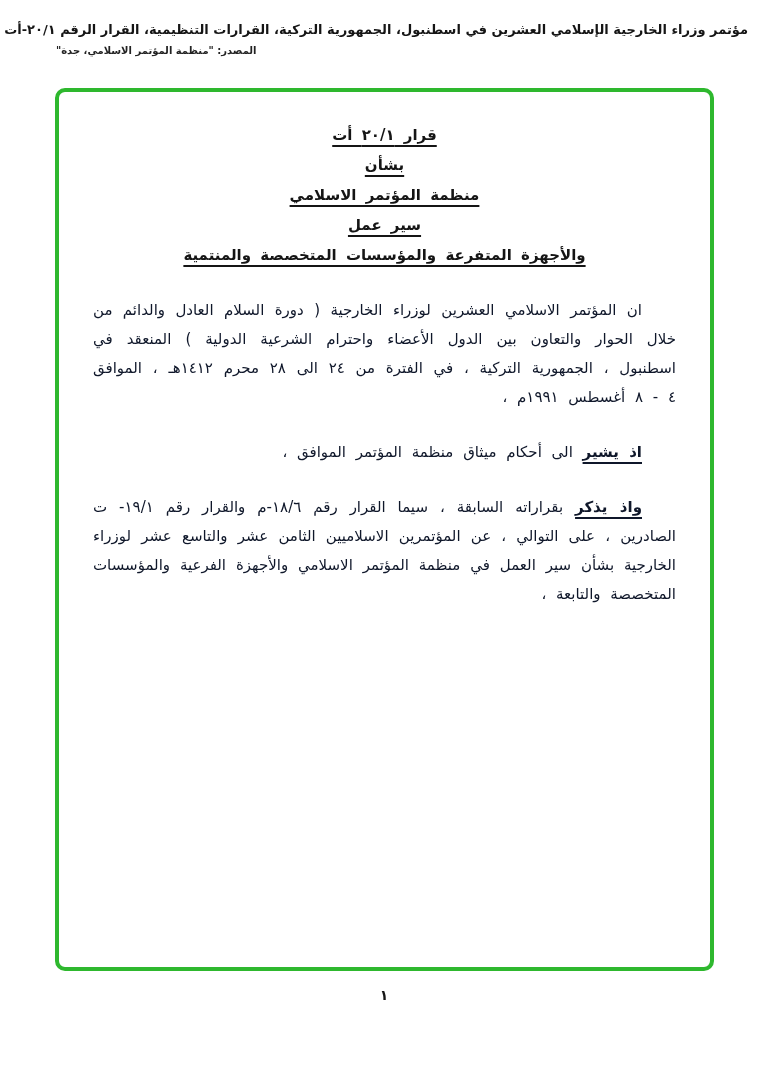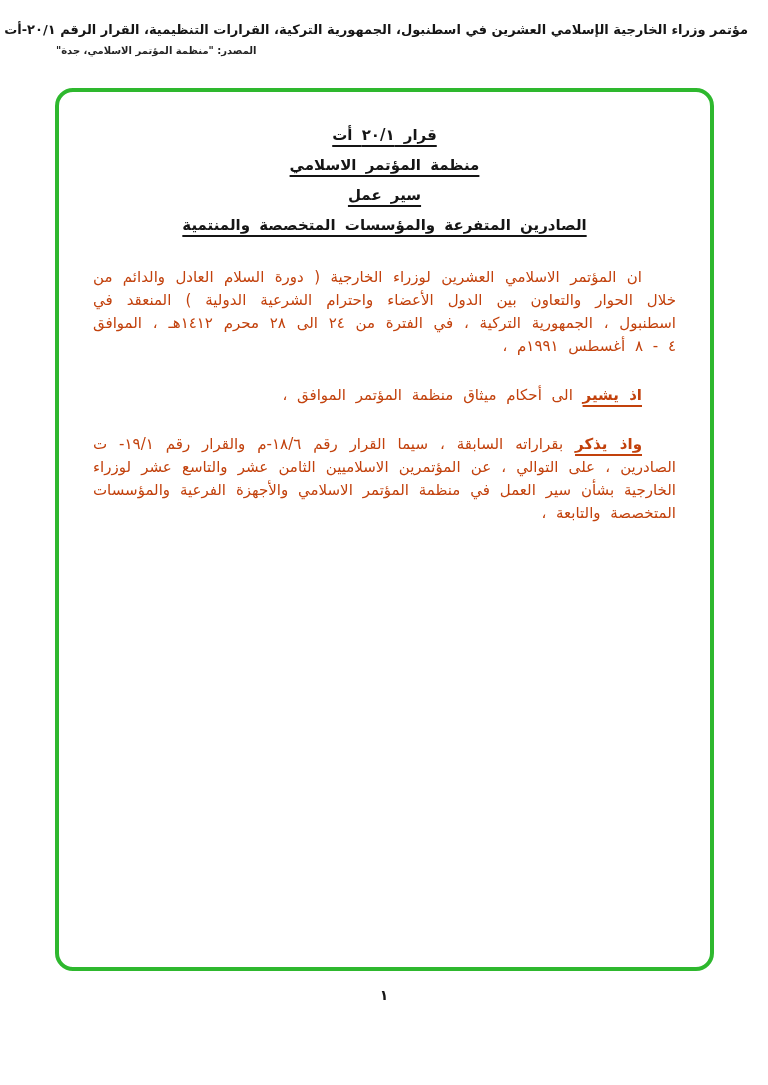--- a/index.html
+++ b/index.html
@@ -33,21 +33,21 @@
     text-align:left;
     padding-left:36px;
     color:#222;
   }
   
   .content-frame{
     position:absolute;
     left:55px;right:54px;
     top:88px;bottom:38px;
     border:4px solid #2eb82e;
-    border-radius:18px;
+    border-radius:10px;
     padding:24px 34px 10px 34px;
     box-sizing:border-box;
     direction:rtl;
     overflow:hidden;
   }
   
   .headings{margin-top:4px;}
   .heading-line{
     text-align:center;
     font-weight:bold;
@@ -56,25 +56,25 @@
     text-decoration:underline;
     text-underline-offset:5px;
     text-decoration-thickness:1.5px;
     word-spacing:4px;
   }
   
   .paragraphs{margin-top:26px;}
   .para{
     margin:0 0 26px 0;
     font-size:15px;
-    line-height:23px;
+    line-height:29px;
     text-align:justify;
     text-indent:34px;
     word-spacing:5px;
-    color:#c2410c;
+    color:#0f172a;
   }
   .para .lead{
     font-weight:bold;
     text-decoration:underline;
     text-underline-offset:5px;
     text-decoration-thickness:1.5px;
   }
   
   .page-number{
     position:absolute;
@@ -91,26 +91,27 @@
 
   <div class="top-header">
     <div class="header-title">مؤتمر وزراء الخارجية الإسلامي العشرين في اسطنبول، الجمهورية التركية، القرارات التنظيمية، القرار الرقم ٢٠/١-أت</div>
     <div class="header-source">المصدر:  "منظمة المؤتمر الاسلامي، جدة"</div>
   </div>
 
   <div class="content-frame" style="border-color: rgb(46, 184, 46);">
     <div class="headings" id="headings">
   <div class="heading-line">قرار ٢٠/١ أت</div>
 
+  <div class="heading-line">بشأن</div>
 
   <div class="heading-line">منظمة المؤتمر الاسلامي</div>
 
   <div class="heading-line">سير عمل</div>
 
-  <div class="heading-line">الصادرين المتفرعة والمؤسسات المتخصصة والمنتمية</div>
+  <div class="heading-line">والأجهزة المتفرعة والمؤسسات المتخصصة والمنتمية</div>
 </div>
     <div class="paragraphs" id="paragraphs">
   <p class="para"><span class="ptext">ان المؤتمر الاسلامي العشرين لوزراء الخارجية ( دورة السلام العادل والدائم من خلال الحوار والتعاون بين الدول الأعضاء واحترام الشرعية الدولية ) المنعقد في اسطنبول ، الجمهورية التركية ، في الفترة من ٢٤ الى ٢٨ محرم ١٤١٢هـ ، الموافق ٤ - ٨ أغسطس ١٩٩١م ،</span></p>
 
   <p class="para"><span class="lead">اذ يشير</span><span class="ptext"> الى أحكام ميثاق منظمة المؤتمر الموافق ،</span></p>
 
 
 
 
   <p class="para"><span class="lead">واذ يذكر</span><span class="ptext"> بقراراته السابقة ، سيما القرار رقم ١٨/٦-م والقرار رقم ١٩/١- ت الصادرين ، على التوالي ، عن المؤتمرين الاسلاميين الثامن عشر والتاسع عشر لوزراء الخارجية بشأن سير العمل في منظمة المؤتمر الاسلامي والأجهزة الفرعية والمؤسسات المتخصصة والتابعة ،</span></p>

